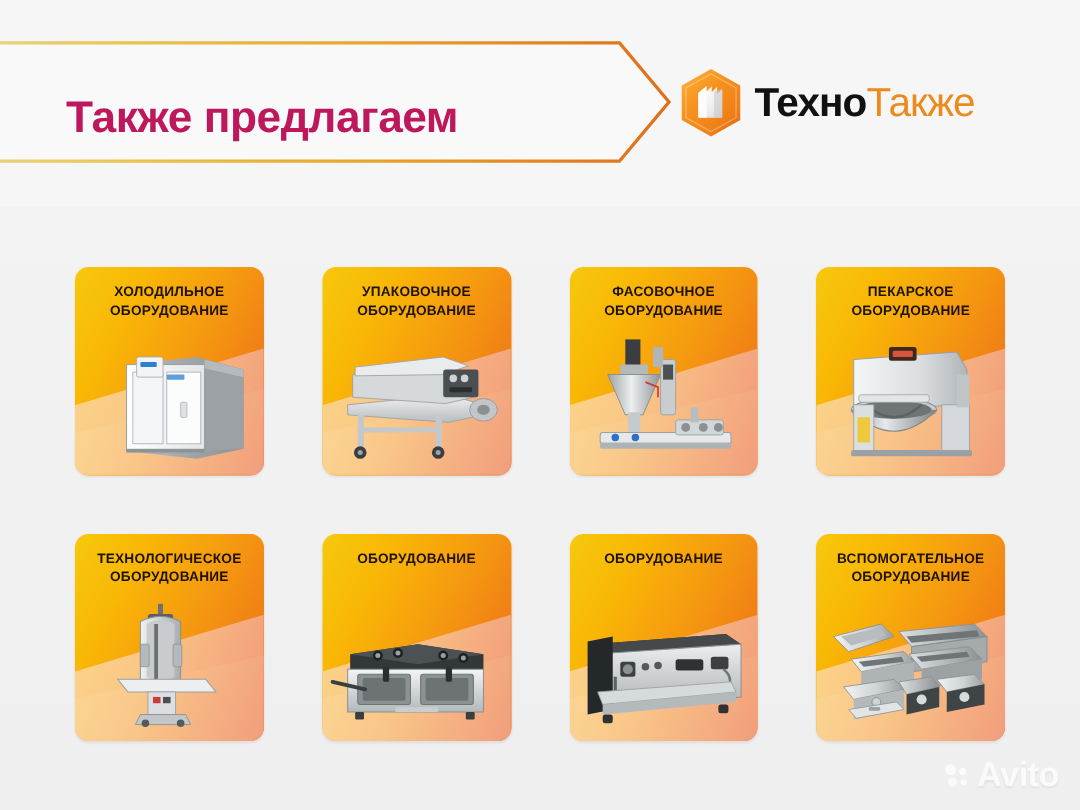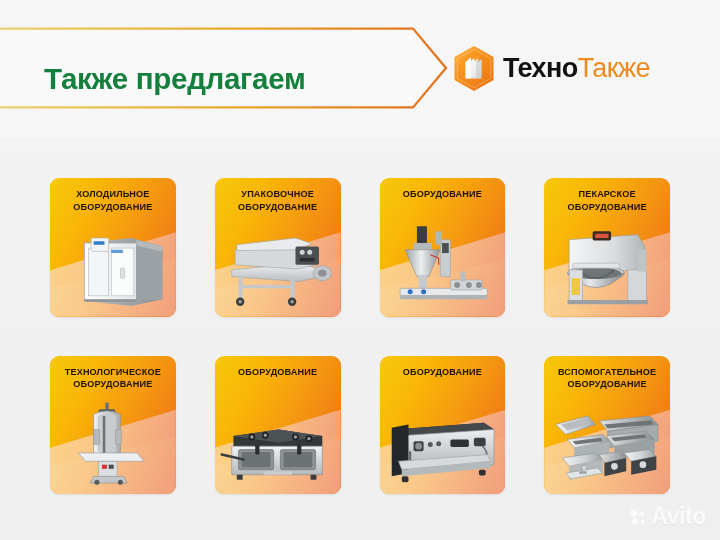--- a/index.html
+++ b/index.html
@@ -47,21 +47,21 @@
   }
   .banner-title {
     position: absolute;
     left: 70px;
     top: 0;
     height: 103px;
     display: flex;
     align-items: center;
     font-size: 29.5px;
     font-weight: 700;
-    color: #15803d;
+    color: #be185d;
     letter-spacing: -0.3px;
     white-space: nowrap;
     font-family: "Liberation Sans", sans-serif;
   }
 
   
   .logo {
     position: absolute;
     left: 452px;
     top: 40px;
@@ -297,20 +297,21 @@
           <circle cx="30" cy="96" r="2" fill="#9ea3a6"></circle>
           <circle cx="92" cy="96" r="2" fill="#9ea3a6"></circle>
         </svg>
       </div>
     </div>
 
     <div class="tile">
       <div class="tile-floor"></div>
       <div class="tile-floor-2"></div>
       <div class="tile-label">
+        <div>ФАСОВОЧНОЕ</div>
         <div>ОБОРУДОВАНИЕ</div>
       </div>
       <div class="tile-art">
         <svg viewBox="0 0 150 105" width="150" height="105">
           <defs>
             <linearGradient id="fl1" x1="0" y1="0" x2="1" y2="0">
               <stop offset="0%" stop-color="#9ea3a6"></stop>
                 <stop offset="45%" stop-color="#eceeef"></stop>
               <stop offset="100%" stop-color="#8e9396"></stop>
             </linearGradient>

